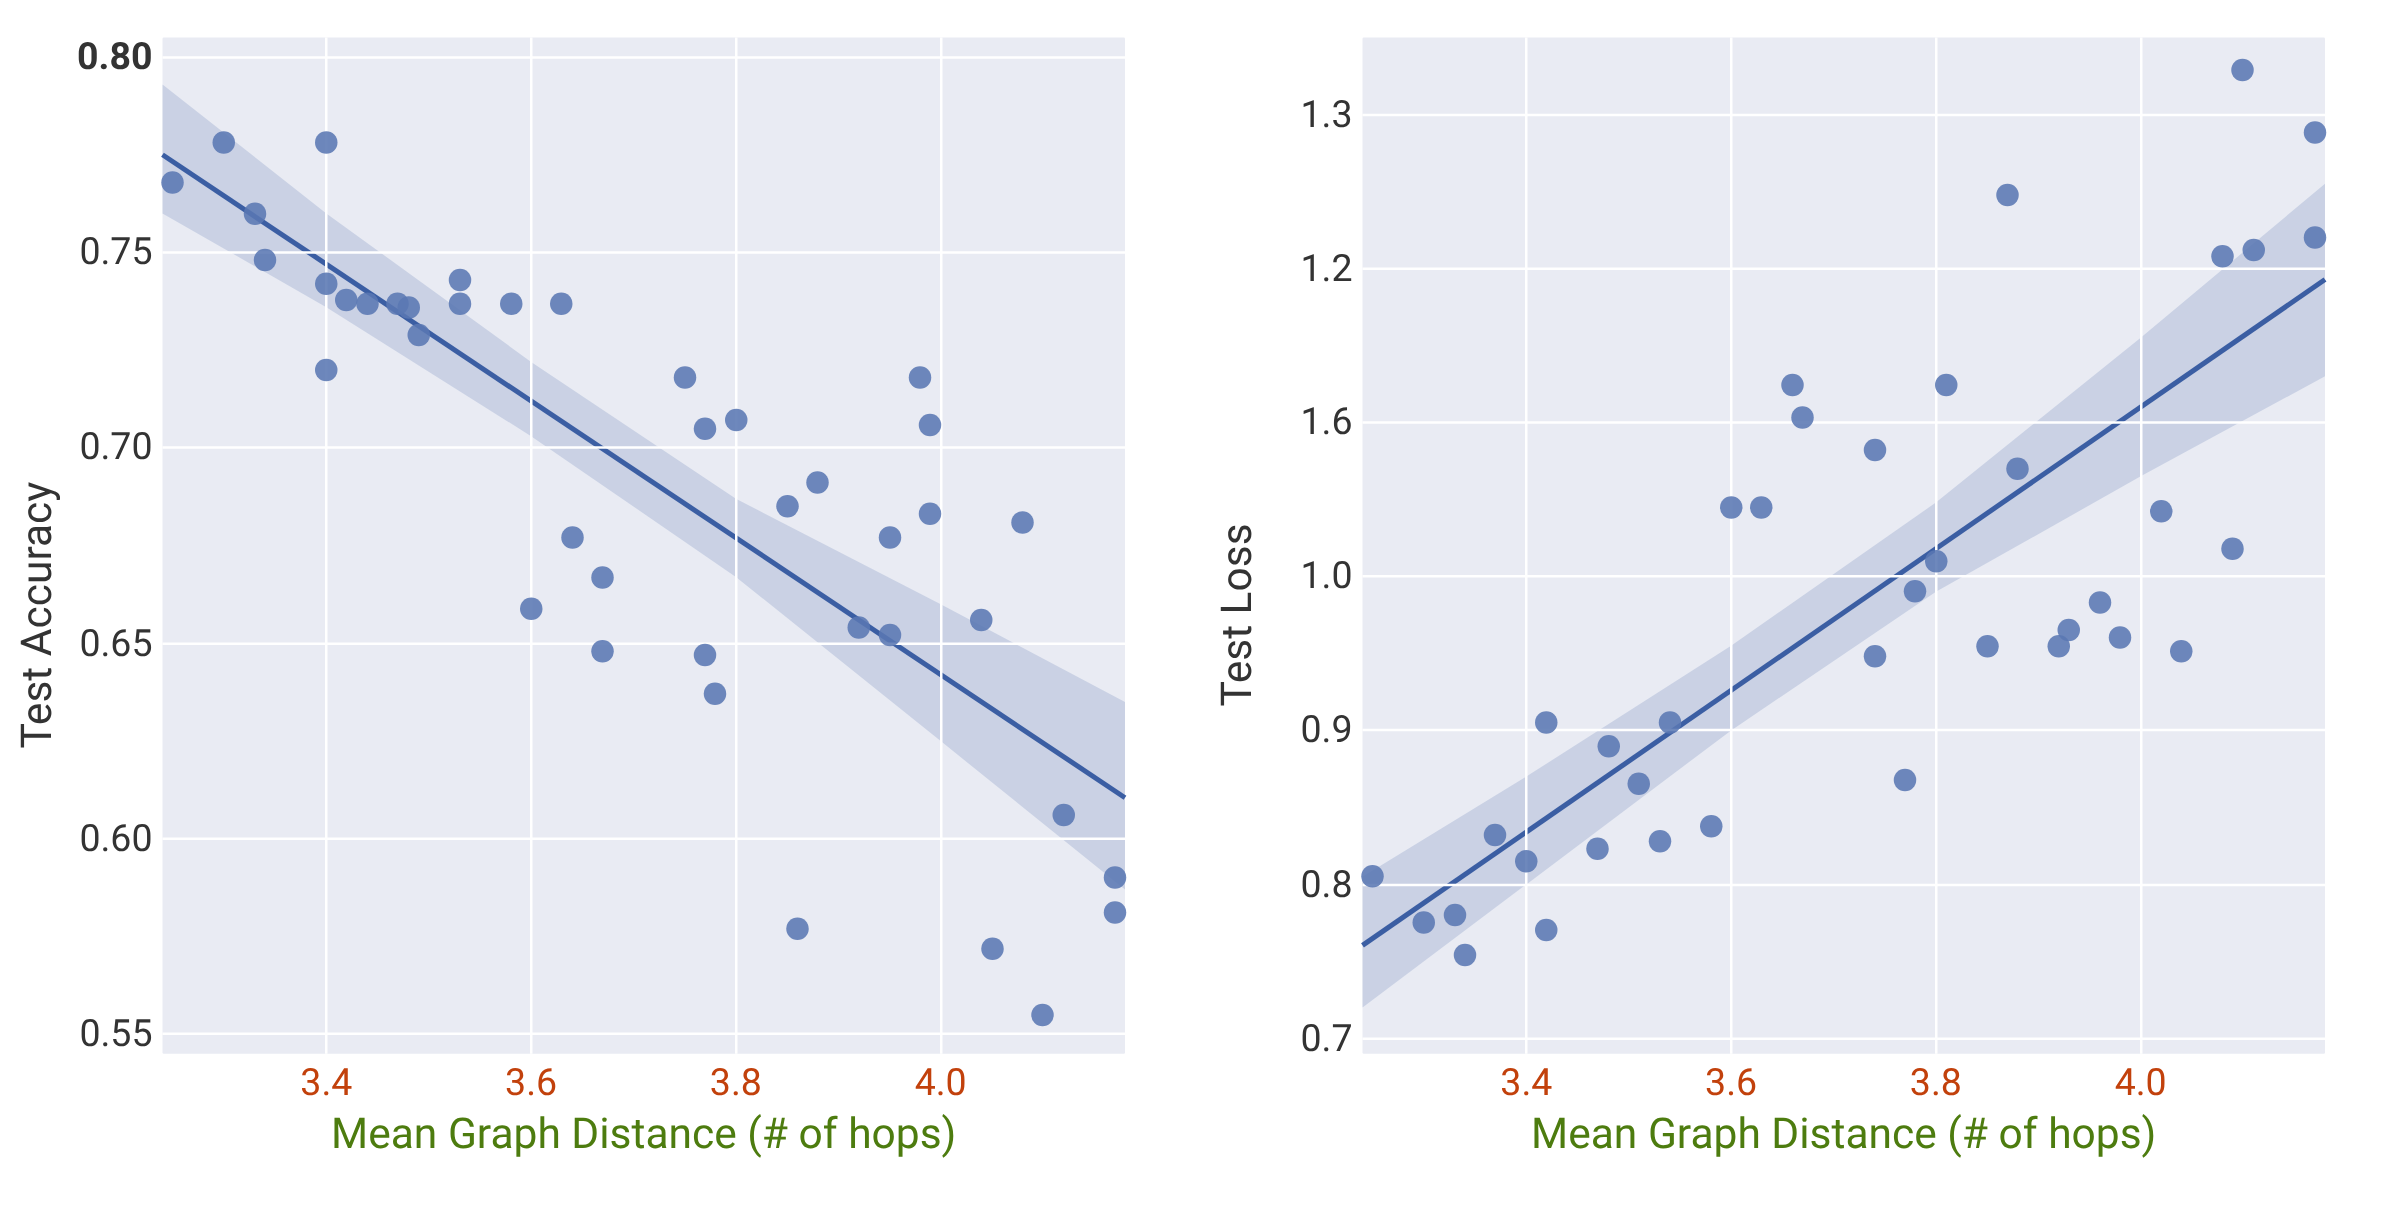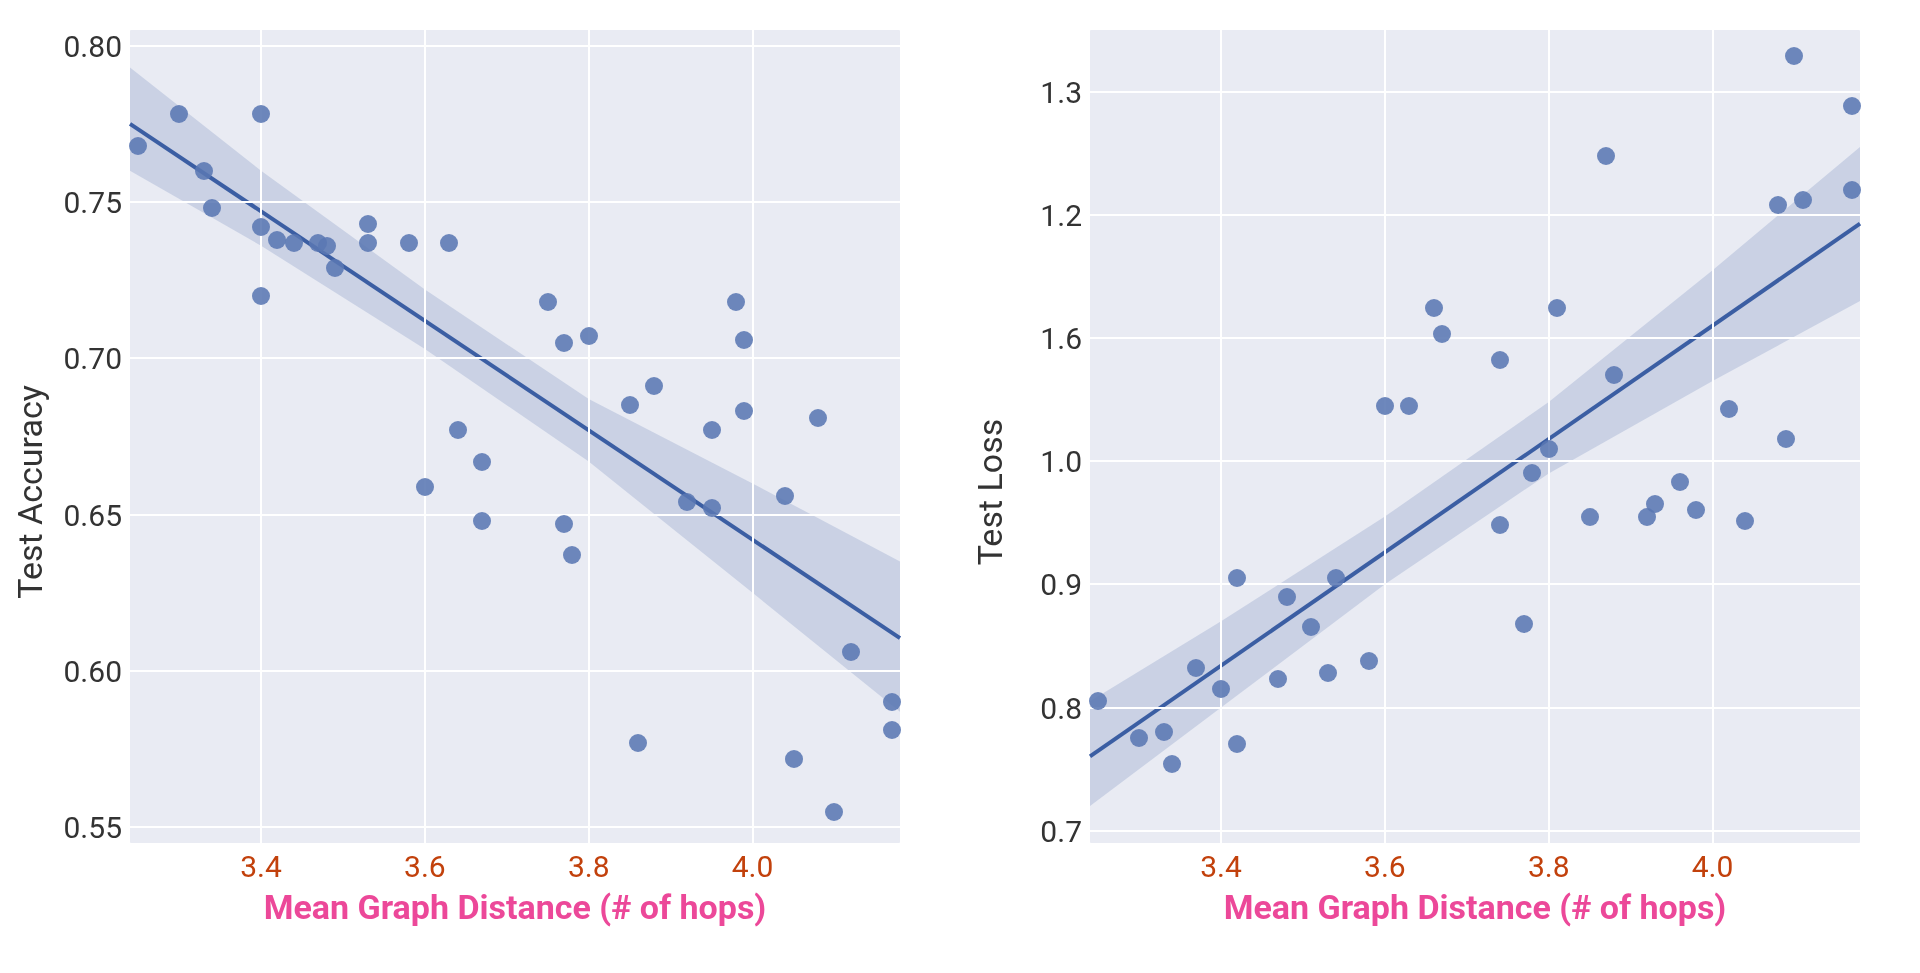--- a/index.html
+++ b/index.html
@@ -79,24 +79,23 @@
   .xtick {
     position: absolute;
     top: 6px;
     transform: translateX(-50%);
     font-size: 30px;
     color: #c2410c;
   }
   .xlabel {
     text-align: center;
     font-size: 34px;
-    color: #ec4899;
+    color: #4d7c0f;
     margin-left: 110px;
     margin-right: 40px;
-    font-weight: bold;
   }
   .pt {
     position: absolute;
     width: 18px;
     height: 18px;
     margin-left: -9px;
     margin-top: -9px;
     background: #5a77b3;
     border-radius: 50%;
     opacity: 0.88;
@@ -115,21 +114,21 @@
 
   <div class="panel">
     <div class="yaxis-label">Test Accuracy</div>
     <div class="plot-row">
       <div class="ytick-col" id="yticks-0">
           <div class="ytick" style="top: 797.365px;">0.55</div>
           <div class="ytick" style="top: 641.019px;">0.60</div>
           <div class="ytick" style="top: 484.673px;">0.65</div>
           <div class="ytick" style="top: 328.327px;">0.70</div>
           <div class="ytick" style="top: 171.981px;">0.75</div>
-          <div class="ytick" style="top: 15.6346px;">0.80</div>
+          <div class="ytick" style="top: 15.6346px; font-weight: bold;">0.80</div>
         </div>
       <div class="plot-area" id="plot-0">
         <svg class="overlay" id="svg-0" preserveAspectRatio="none" viewBox="0 0 770 813">
             <path d="M0 37.52307692307693 L131.06382978723386 140.71153846153857 L294.8936170212766 259.5346153846157 L458.72340425531905 368.976923076923 L622.5531914893618 453.4038461538462 L770 531.5769230769231 L770 681.669230769231 L622.5531914893618 562.846153846154 L458.72340425531905 431.5153846153846 L294.8936170212766 318.9461538461542 L131.06382978723386 215.75769230769254 L0 140.71153846153857 Z" fill="#5a77b3" fill-opacity="0.22" stroke="none"></path>
             <line x1="0" y1="93.80769230769204" x2="770" y2="608.1865384615381" stroke="#3b5ea3" stroke-width="4"></line>
           </svg>
       <div class="gridline-h" style="top: 796.365px;"></div>
           <div class="gridline-h" style="top: 640.019px;"></div>
           <div class="gridline-h" style="top: 483.673px;"></div>
           <div class="gridline-h" style="top: 327.327px;"></div>

